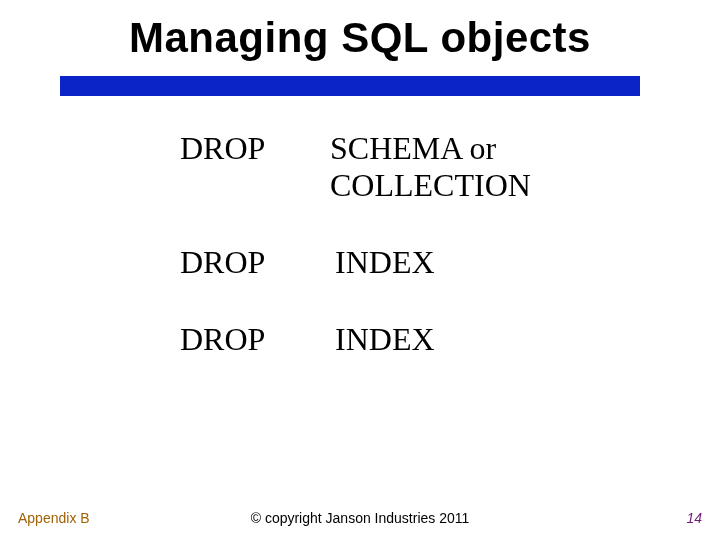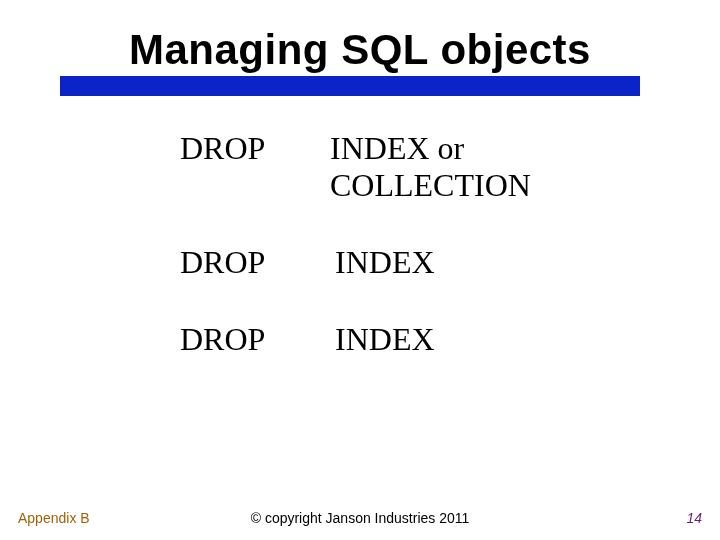--- a/index.html
+++ b/index.html
@@ -17,21 +17,21 @@
     height: 540px;
     position: relative;
     box-sizing: border-box;
   }
   .title {
     font-family: "Arial Black", Arial, sans-serif;
     font-weight: 900;
     font-size: 42px;
     color: #000000;
     text-align: center;
-    padding-top: 26px;
+    padding-top: 14px;
     letter-spacing: 0.5px;
   }
   .rule {
     position: absolute;
     left: 60px;
     top: 76px;
     width: 580px;
     height: 20px;
     background: #0b24c8;
   }
@@ -93,21 +93,21 @@
 <div class="slide">
 
   <div class="title">Managing SQL objects</div>
 
   <div class="rule"></div>
 
   <div class="content">
 
     <div class="row">
       <div class="cmd">DROP</div>
-      <div class="obj">INDEX  or COLLECTION</div>
+      <div class="obj">SCHEMA  or COLLECTION</div>
     </div>
 
     <div class="row">
       <div class="cmd">DROP</div>
       <div class="obj">INDEX</div>
     </div>
 
     <div class="row">
       <div class="cmd">DROP</div>
       <div class="obj">INDEX</div>

